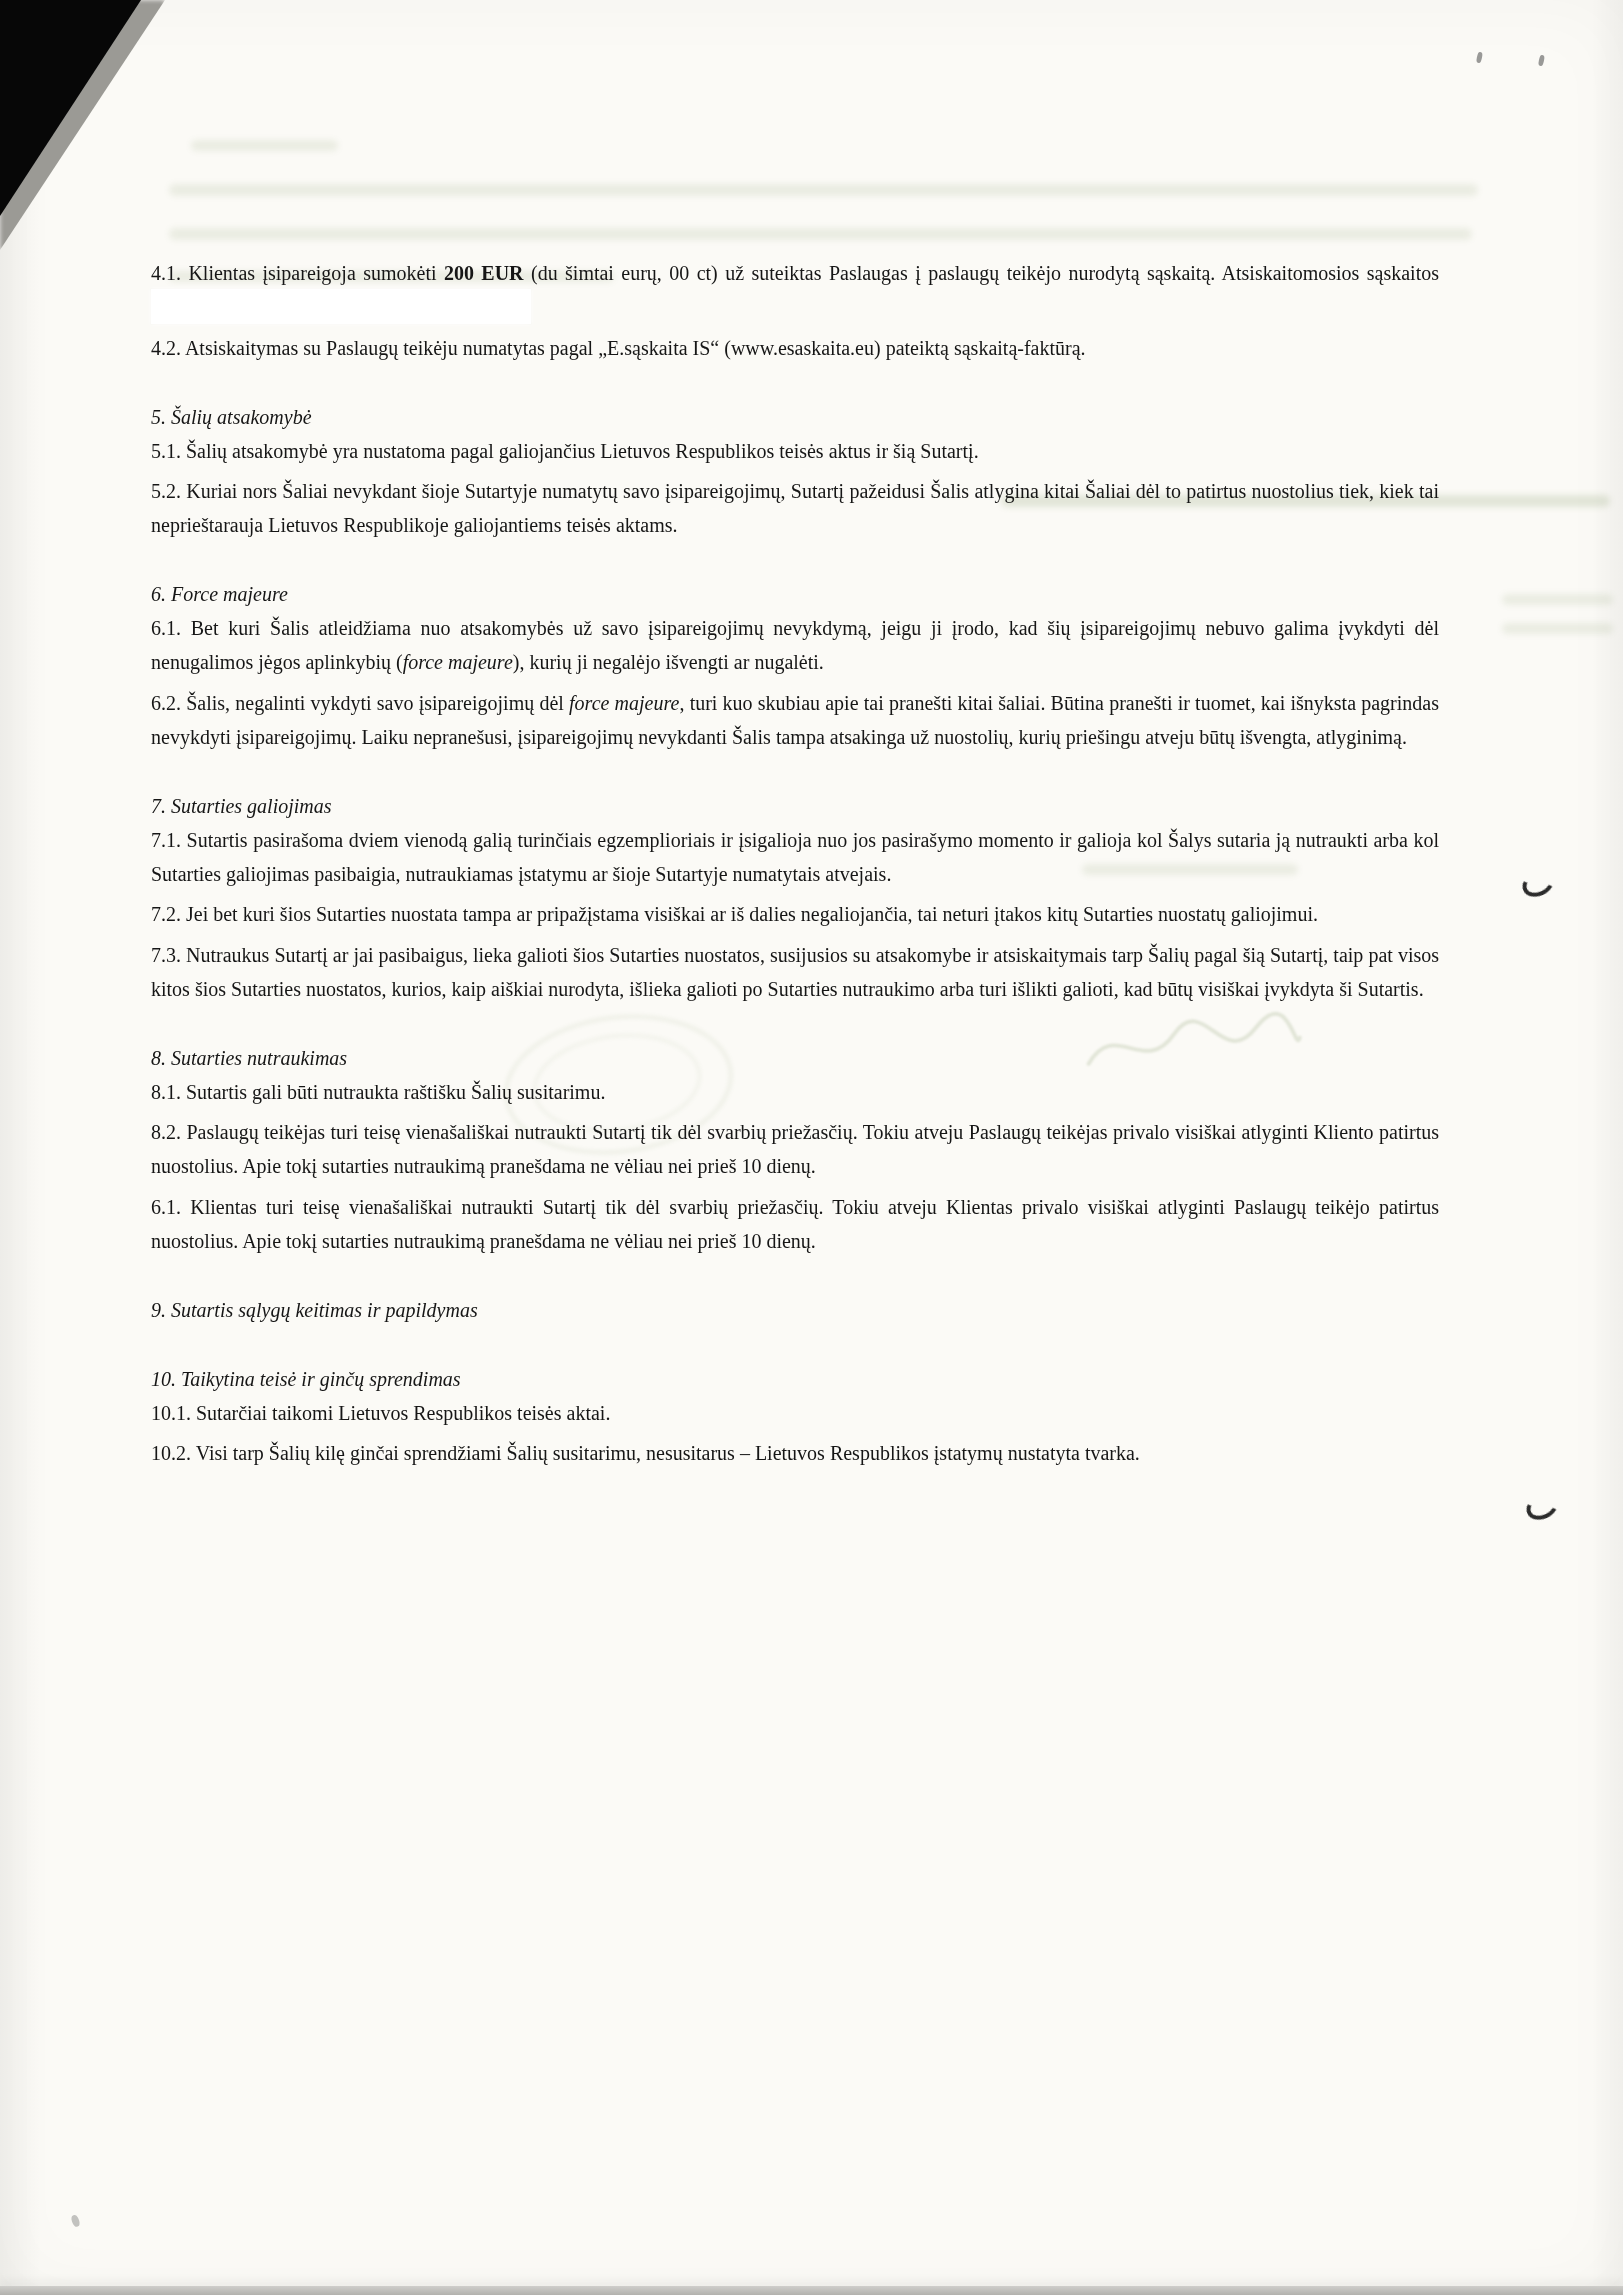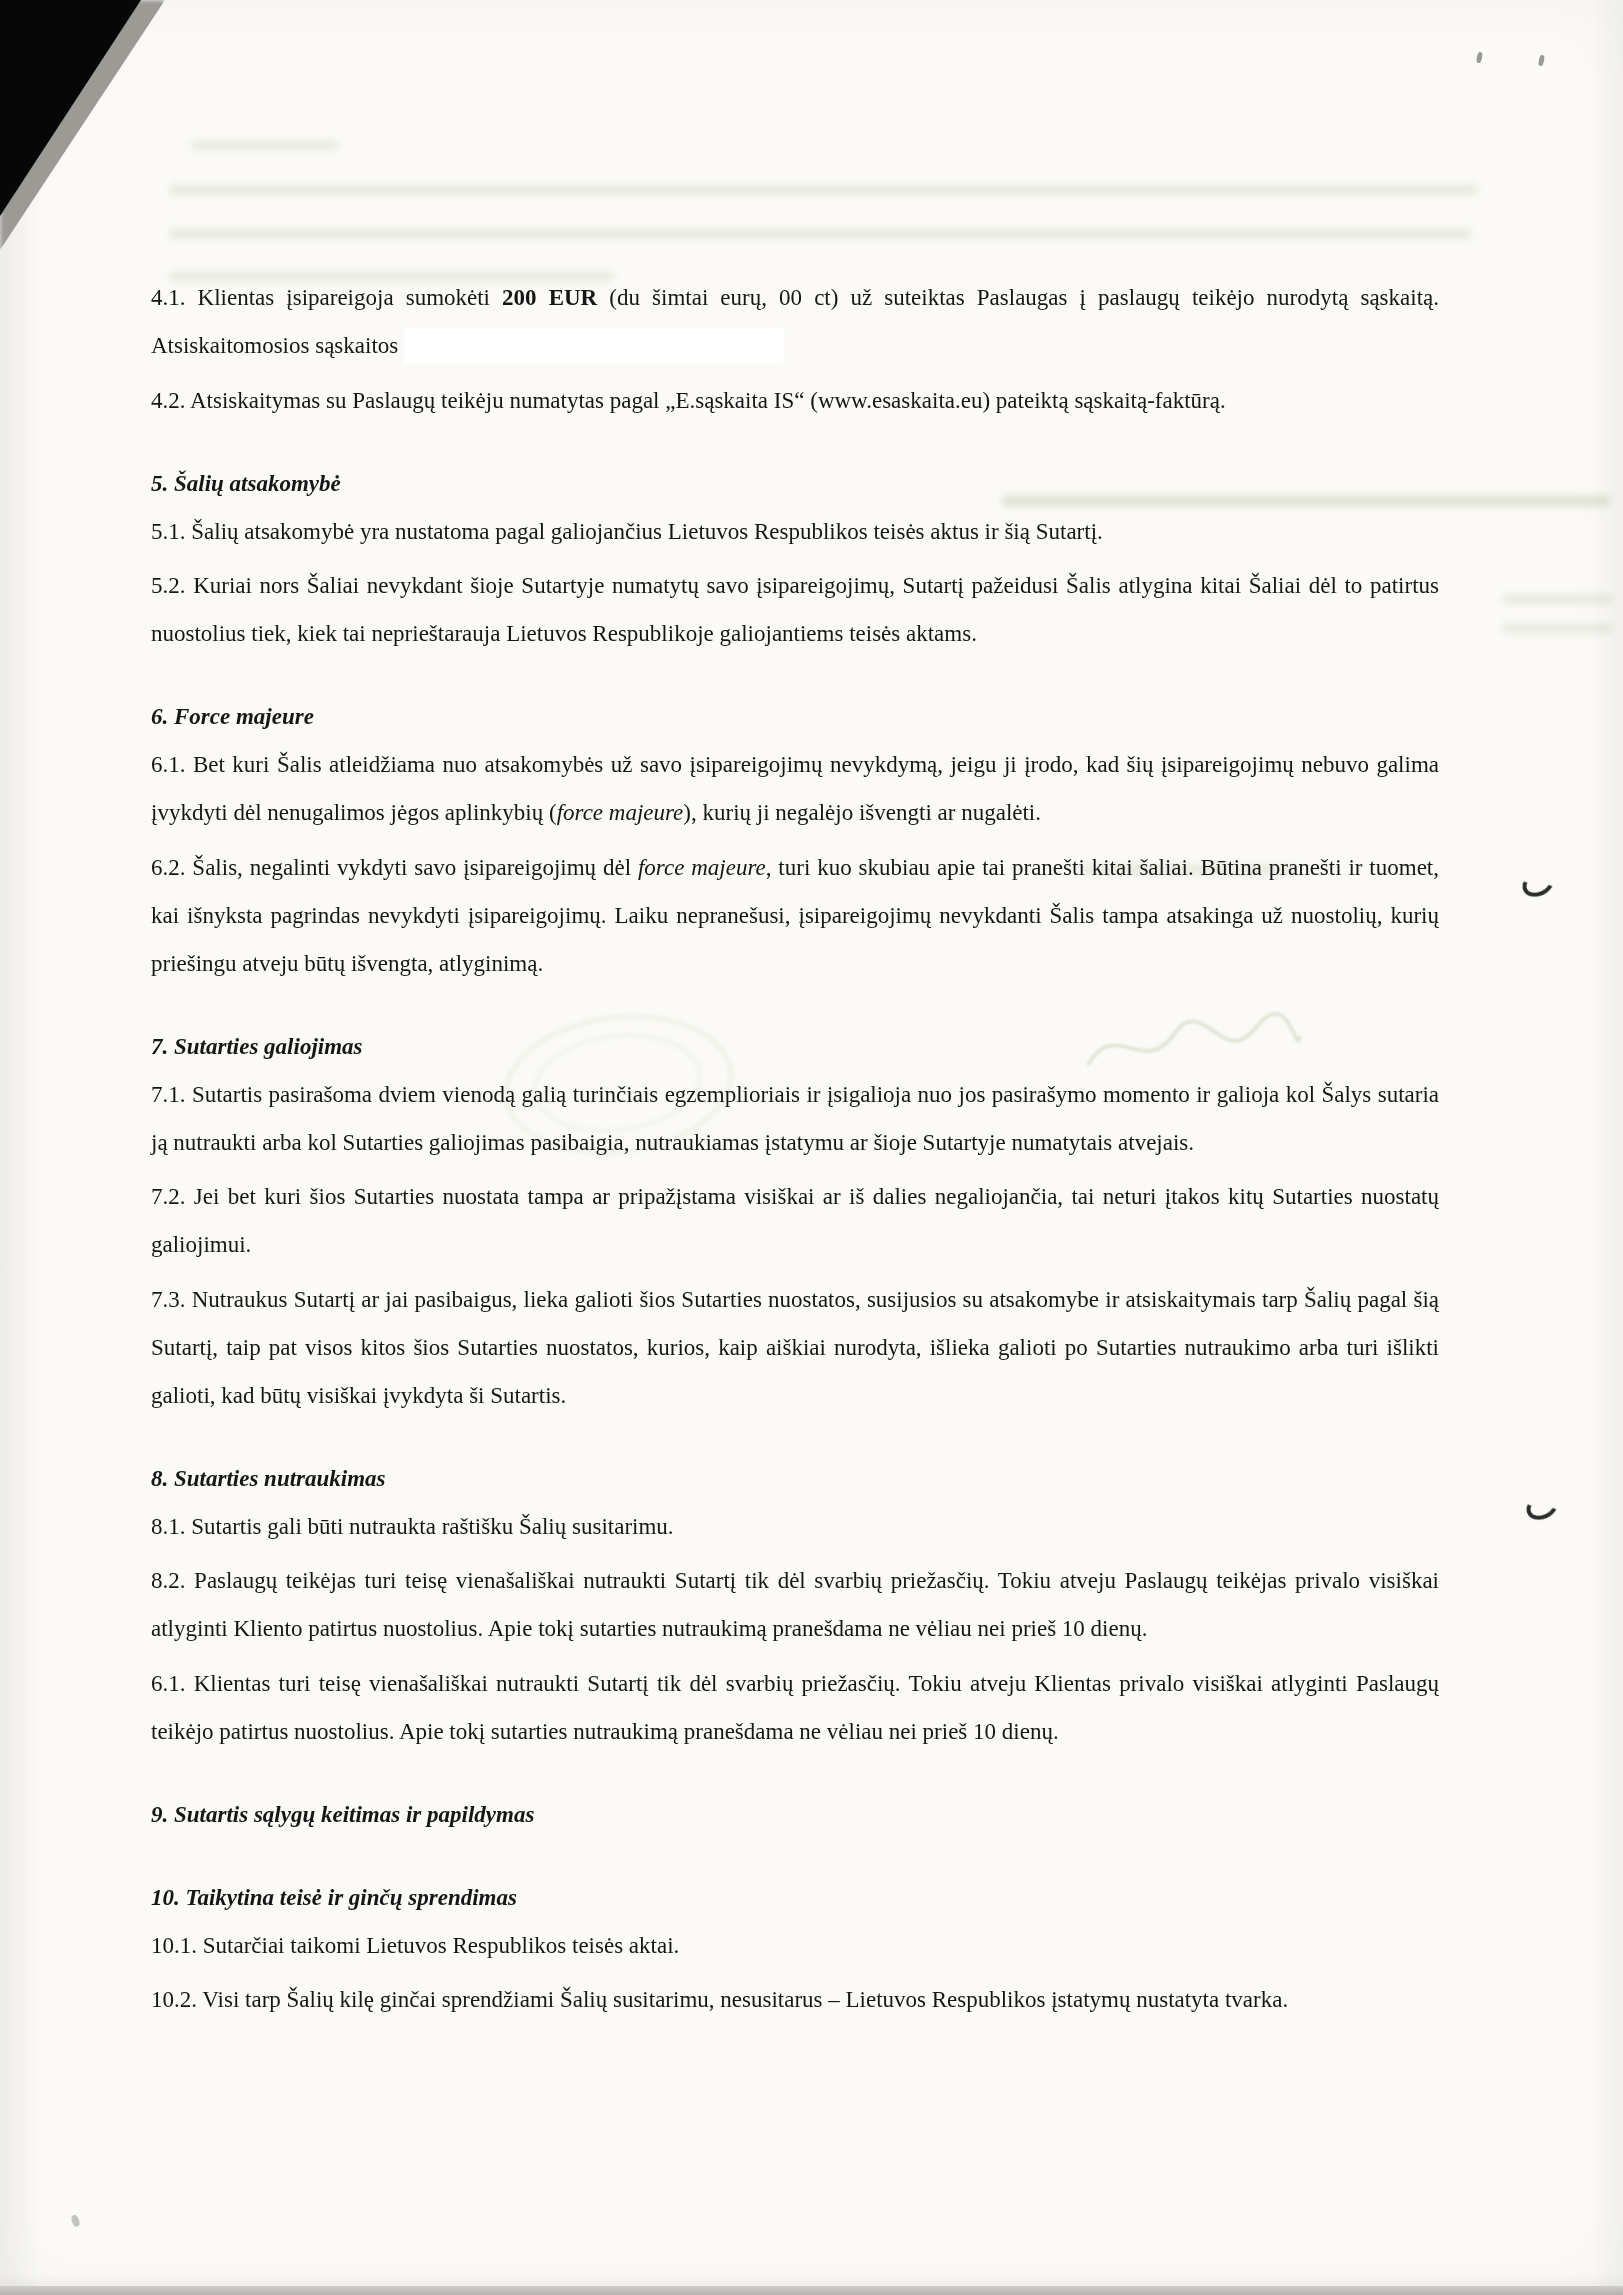--- a/index.html
+++ b/index.html
@@ -15,26 +15,26 @@
   
   .page::before{
     content:"";position:absolute;inset:0;
     background:linear-gradient(90deg,rgba(0,0,0,0.045),rgba(0,0,0,0) 2.5%),
                linear-gradient(270deg,rgba(0,0,0,0.03),rgba(0,0,0,0) 2%);
     pointer-events:none;
   }
 
   
   .contract{
-    position:absolute;left:151px;top:274px;width:1288px;
-    font-size:23px;line-height:48px;text-align:justify;
+    position:absolute;left:151px;top:256px;width:1288px;
+    font-size:20px;line-height:34px;text-align:justify;
   }
   .doc-section{margin-top:35px;}
   .doc-section:first-child{margin-top:0;}
-  .sec-heading{margin:0;font-weight:bold;font-style:italic;}
+  .sec-heading{margin:0;font-weight:normal;font-style:italic;}
   .clause{margin:0 0 6.5px 0;}
   .redaction{
     display:inline-block;
     background:var(--redaction,#ffffff);
     width:380px;height:35px;
     vertical-align:middle;margin-top:-5.2px;
     box-shadow:0 0 5.2px rgba(255,255,255,0.9), 0 0 0 0.7px rgba(0,0,0,0.02);
   }
 
   

